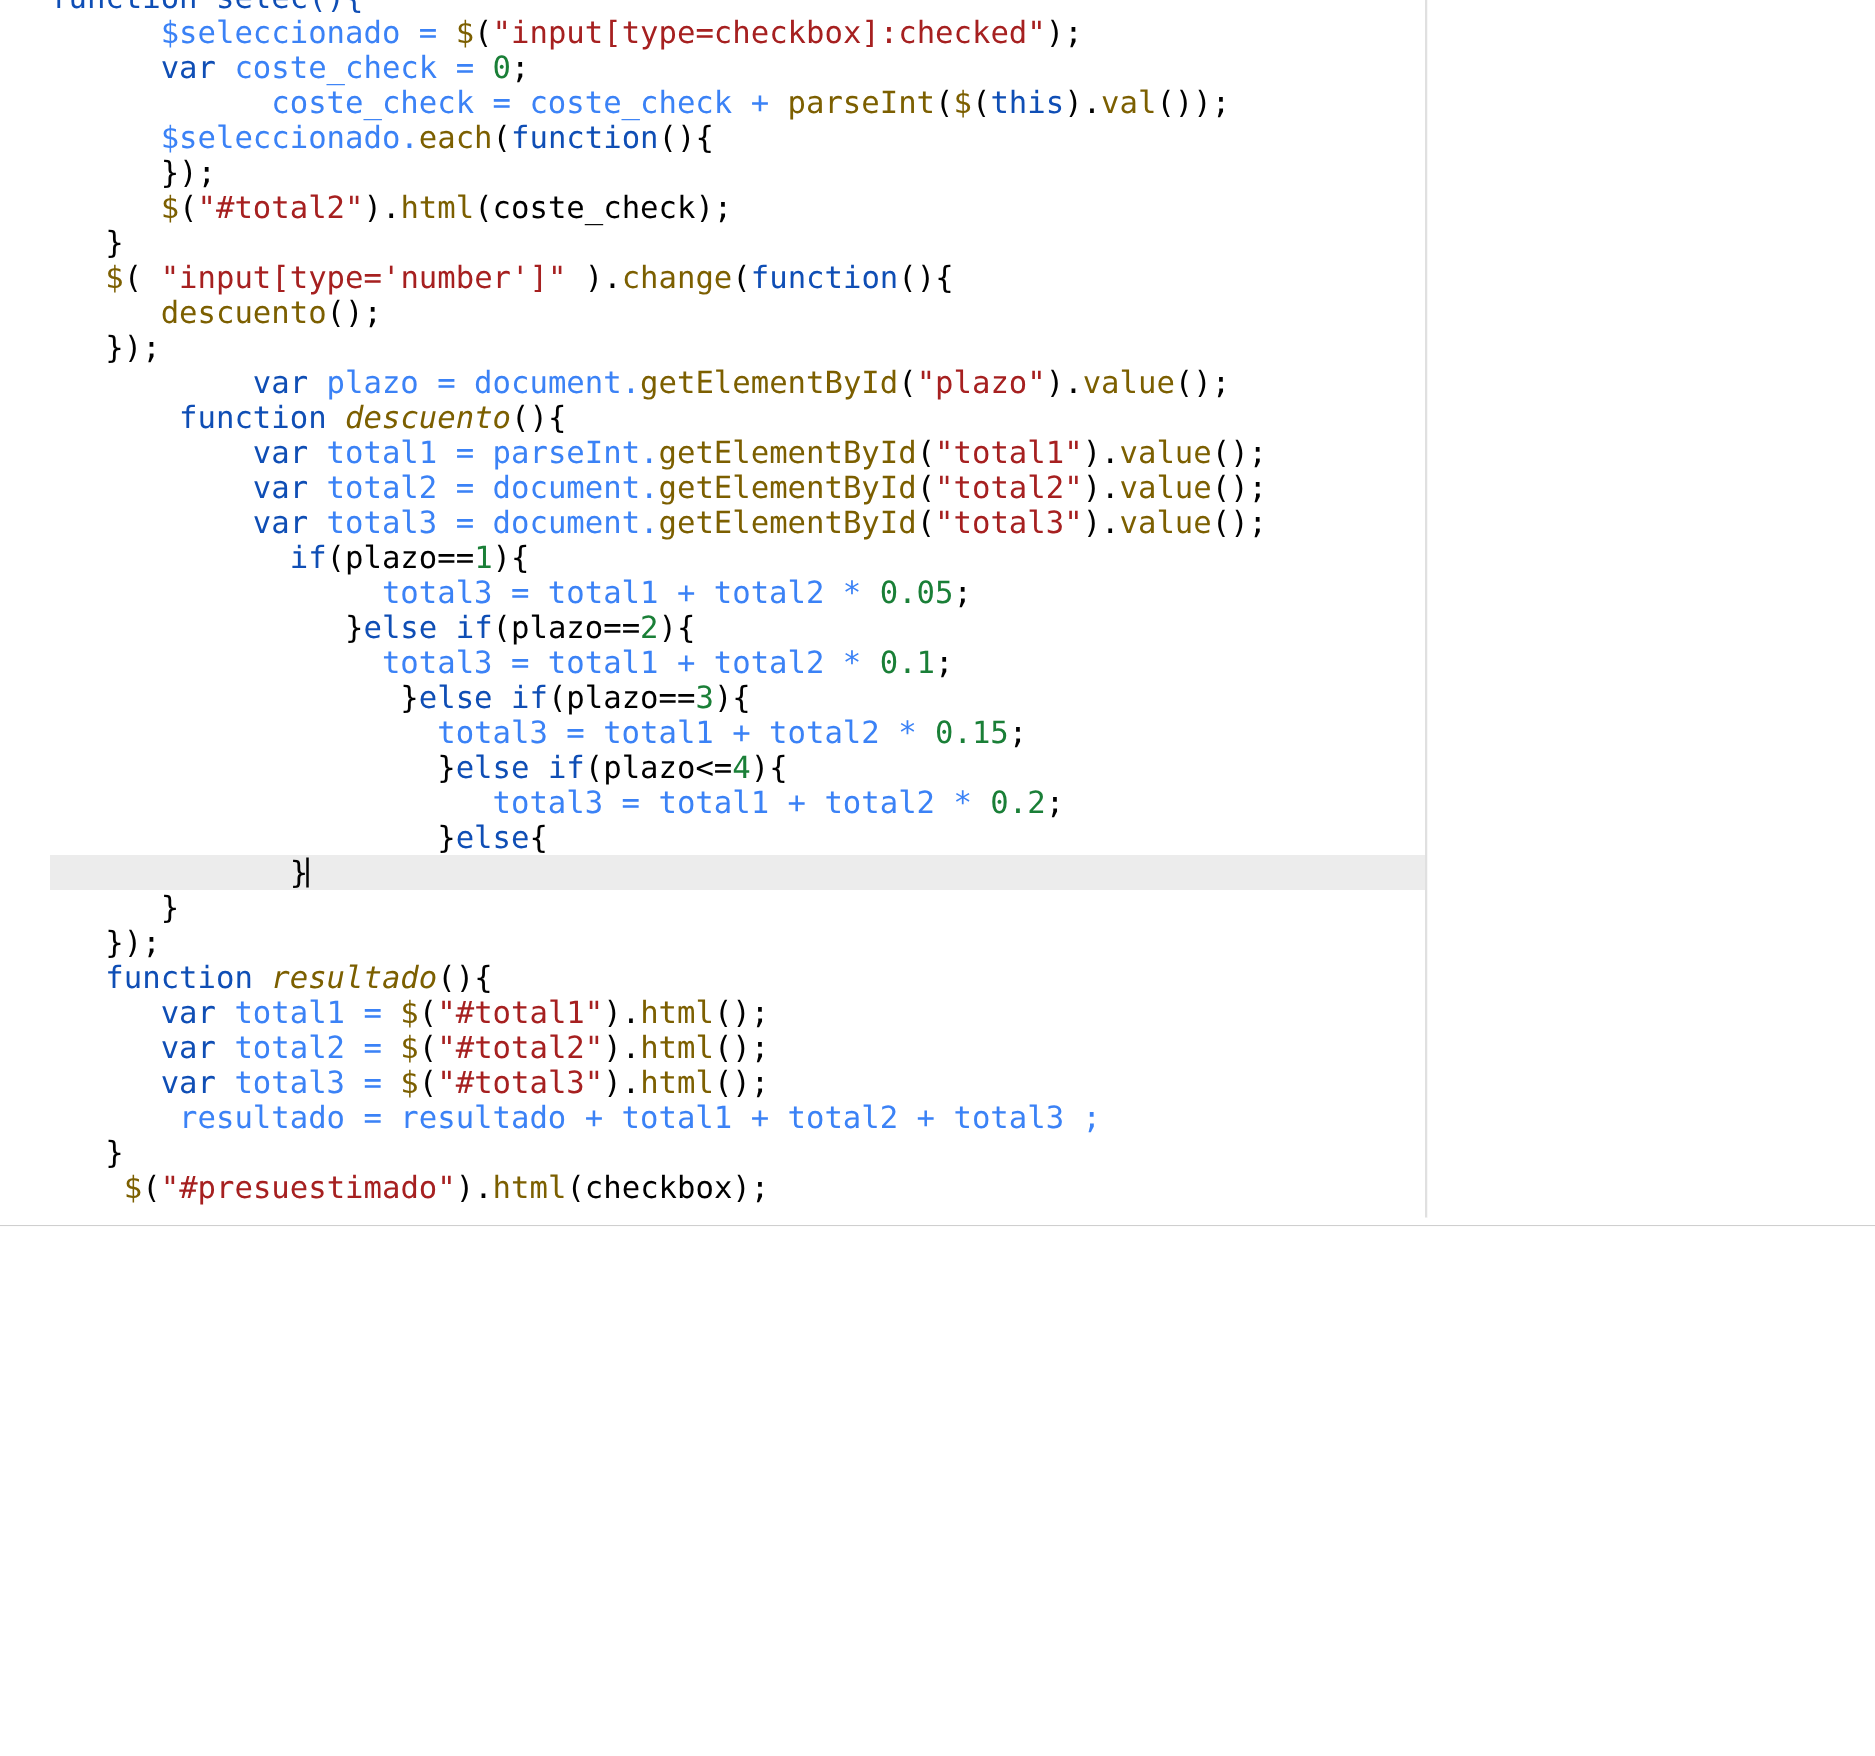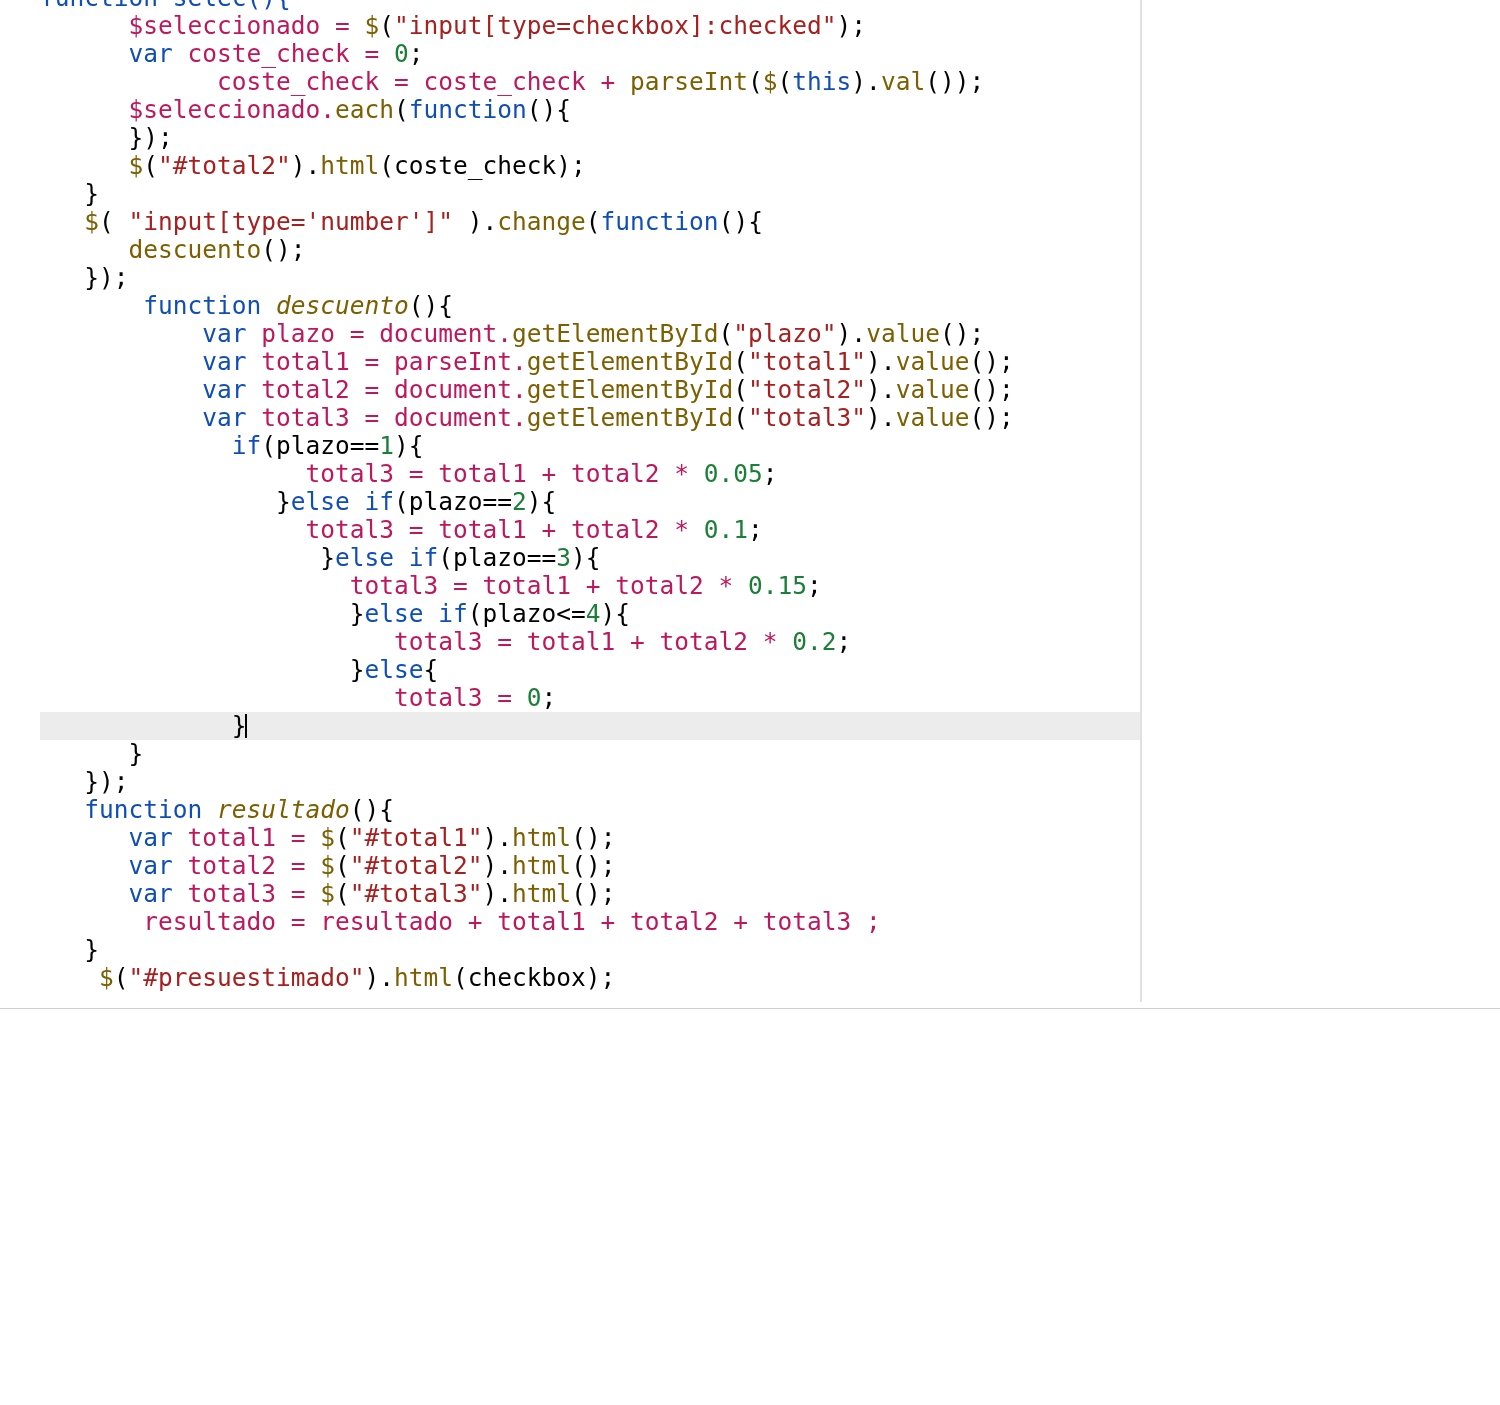--- a/index.html
+++ b/index.html
@@ -52,21 +52,21 @@
     bottom: 0;
     background: #ececec;
     z-index: -1;
   }
   .tok-kw    { color: #0f4eb5; } 
   .tok-fn    { color: #7c5f00; } 
   .tok-fndef { color: #7c5f00; font-style: italic; }
   .tok-str   { color: #a62020; } 
   .tok-num   { color: #1a7f37; } 
   .tok-op    { color: #000000; }
-  .tok-var   { color: #be185d; }
+  .tok-var   { color: #3b82f6; }
   .caret {
     display: inline-block;
     width: 2px;
     height: 24px;
     background: #000;
     vertical-align: -4px;
     margin-left: -2px;
   }
   .truncated {
     color: #0f4eb5;
@@ -87,35 +87,34 @@
       <div class="line"><span>      </span><span class="tok-var">$seleccionado = </span><span class="tok-fn">$</span><span class="tok-op">(</span><span class="tok-str">"input[type=checkbox]:checked"</span><span class="tok-op">);</span></div>
       <div class="line"><span>      </span><span class="tok-kw">var</span><span class="tok-var"> coste_check = </span><span class="tok-num">0</span><span class="tok-op">;</span></div>
       <div class="line"><span>         </span><span class="tok-var">   coste_check = coste_check + </span><span class="tok-fn">parseInt</span><span class="tok-op">(</span><span class="tok-fn">$</span><span class="tok-op">(</span><span class="tok-kw">this</span><span class="tok-op">).</span><span class="tok-fn">val</span><span class="tok-op">());</span></div>
       <div class="line"><span>      </span><span class="tok-var">$seleccionado.</span><span class="tok-fn">each</span><span class="tok-op">(</span><span class="tok-kw">function</span><span class="tok-op">(){</span></div>
       <div class="line"><span>      </span><span class="tok-op">});</span></div>
       <div class="line"><span>      </span><span class="tok-fn">$</span><span class="tok-op">(</span><span class="tok-str">"#total2"</span><span class="tok-op">).</span><span class="tok-fn">html</span><span class="tok-op">(coste_check);</span></div>
       <div class="line"><span>   </span><span class="tok-op">}</span></div>
       <div class="line"><span>   </span><span class="tok-fn">$</span><span class="tok-op">( </span><span class="tok-str">"input[type='number']"</span><span class="tok-op"> ).</span><span class="tok-fn">change</span><span class="tok-op">(</span><span class="tok-kw">function</span><span class="tok-op">(){</span></div>
       <div class="line"><span>      </span><span class="tok-fn">descuento</span><span class="tok-op">();</span></div>
       <div class="line"><span>   </span><span class="tok-op">});</span></div>
+      <div class="line"><span>         </span><span class="">  </span><span class="tok-kw">var</span><span class="tok-var"> plazo = document.</span><span class="tok-fn">getElementById</span><span class="tok-op">(</span><span class="tok-str">"plazo"</span><span class="tok-op">).</span><span class="tok-fn">value</span><span class="tok-op">();</span></div>
       <div class="line"><span>      </span><span class=""> </span><span class="tok-kw">function</span><span class=""> </span><span class="tok-fndef">descuento</span><span class="tok-op">(){</span></div>
-      <div class="line"><span>         </span><span class="">  </span><span class="tok-kw">var</span><span class="tok-var"> plazo = document.</span><span class="tok-fn">getElementById</span><span class="tok-op">(</span><span class="tok-str">"plazo"</span><span class="tok-op">).</span><span class="tok-fn">value</span><span class="tok-op">();</span></div>
       <div class="line"><span>         </span><span class="">  </span><span class="tok-kw">var</span><span class="tok-var"> total1 = parseInt.</span><span class="tok-fn">getElementById</span><span class="tok-op">(</span><span class="tok-str">"total1"</span><span class="tok-op">).</span><span class="tok-fn">value</span><span class="tok-op">();</span></div>
       <div class="line"><span>         </span><span class="">  </span><span class="tok-kw">var</span><span class="tok-var"> total2 = document.</span><span class="tok-fn">getElementById</span><span class="tok-op">(</span><span class="tok-str">"total2"</span><span class="tok-op">).</span><span class="tok-fn">value</span><span class="tok-op">();</span></div>
       <div class="line"><span>         </span><span class="">  </span><span class="tok-kw">var</span><span class="tok-var"> total3 = document.</span><span class="tok-fn">getElementById</span><span class="tok-op">(</span><span class="tok-str">"total3"</span><span class="tok-op">).</span><span class="tok-fn">value</span><span class="tok-op">();</span></div>
       <div class="line"><span>            </span><span class=""> </span><span class="tok-kw">if</span><span class="tok-op">(plazo==</span><span class="tok-num">1</span><span class="tok-op">){</span></div>
       <div class="line"><span>                  </span><span class="tok-var">total3 = total1 + total2 * </span><span class="tok-num">0.05</span><span class="tok-op">;</span></div>
       <div class="line"><span>               </span><span class="tok-op"> }</span><span class="tok-kw">else</span><span class=""> </span><span class="tok-kw">if</span><span class="tok-op">(plazo==</span><span class="tok-num">2</span><span class="tok-op">){</span></div>
       <div class="line"><span>                  </span><span class="tok-var">total3 = total1 + total2 * </span><span class="tok-num">0.1</span><span class="tok-op">;</span></div>
       <div class="line"><span>                  </span><span class="tok-op"> }</span><span class="tok-kw">else</span><span class=""> </span><span class="tok-kw">if</span><span class="tok-op">(plazo==</span><span class="tok-num">3</span><span class="tok-op">){</span></div>
       <div class="line"><span>                     </span><span class="tok-var">total3 = total1 + total2 * </span><span class="tok-num">0.15</span><span class="tok-op">;</span></div>
       <div class="line"><span>                     </span><span class="tok-op">}</span><span class="tok-kw">else</span><span class=""> </span><span class="tok-kw">if</span><span class="tok-op">(plazo&lt;=</span><span class="tok-num">4</span><span class="tok-op">){</span></div>
       <div class="line"><span>                        </span><span class="tok-var">total3 = total1 + total2 * </span><span class="tok-num">0.2</span><span class="tok-op">;</span></div>
       <div class="line"><span>                     </span><span class="tok-op">}</span><span class="tok-kw">else</span><span class="tok-op">{</span></div>
-      <div class="line"><span>                        </span><span class="tok-var">total3 = </span><span class="tok-num">0</span><span class="tok-op">;</span></div>
       <div class="line hl"><span class="hl-full"></span><span>            </span><span class="tok-op"> }</span><span class="caret"></span></div>
       <div class="line"><span>      </span><span class="tok-op">}</span></div>
       <div class="line"><span>   </span><span class="tok-op">});</span></div>
       <div class="line"><span>   </span><span class="tok-kw">function</span><span class=""> </span><span class="tok-fndef">resultado</span><span class="tok-op">(){</span></div>
       <div class="line"><span>      </span><span class="tok-kw">var</span><span class="tok-var"> total1 = </span><span class="tok-fn">$</span><span class="tok-op">(</span><span class="tok-str">"#total1"</span><span class="tok-op">).</span><span class="tok-fn">html</span><span class="tok-op">();</span></div>
       <div class="line"><span>      </span><span class="tok-kw">var</span><span class="tok-var"> total2 = </span><span class="tok-fn">$</span><span class="tok-op">(</span><span class="tok-str">"#total2"</span><span class="tok-op">).</span><span class="tok-fn">html</span><span class="tok-op">();</span></div>
       <div class="line"><span>      </span><span class="tok-kw">var</span><span class="tok-var"> total3 = </span><span class="tok-fn">$</span><span class="tok-op">(</span><span class="tok-str">"#total3"</span><span class="tok-op">).</span><span class="tok-fn">html</span><span class="tok-op">();</span></div>
       <div class="line"><span>      </span><span class="tok-var"> resultado = resultado + total1 + total2 + total3 ;</span></div>
       <div class="line"><span>   </span><span class="tok-op">}</span></div>
       <div class="line"><span>   </span><span class=""> </span><span class="tok-fn">$</span><span class="tok-op">(</span><span class="tok-str">"#presuestimado"</span><span class="tok-op">).</span><span class="tok-fn">html</span><span class="tok-op">(checkbox);</span></div>

